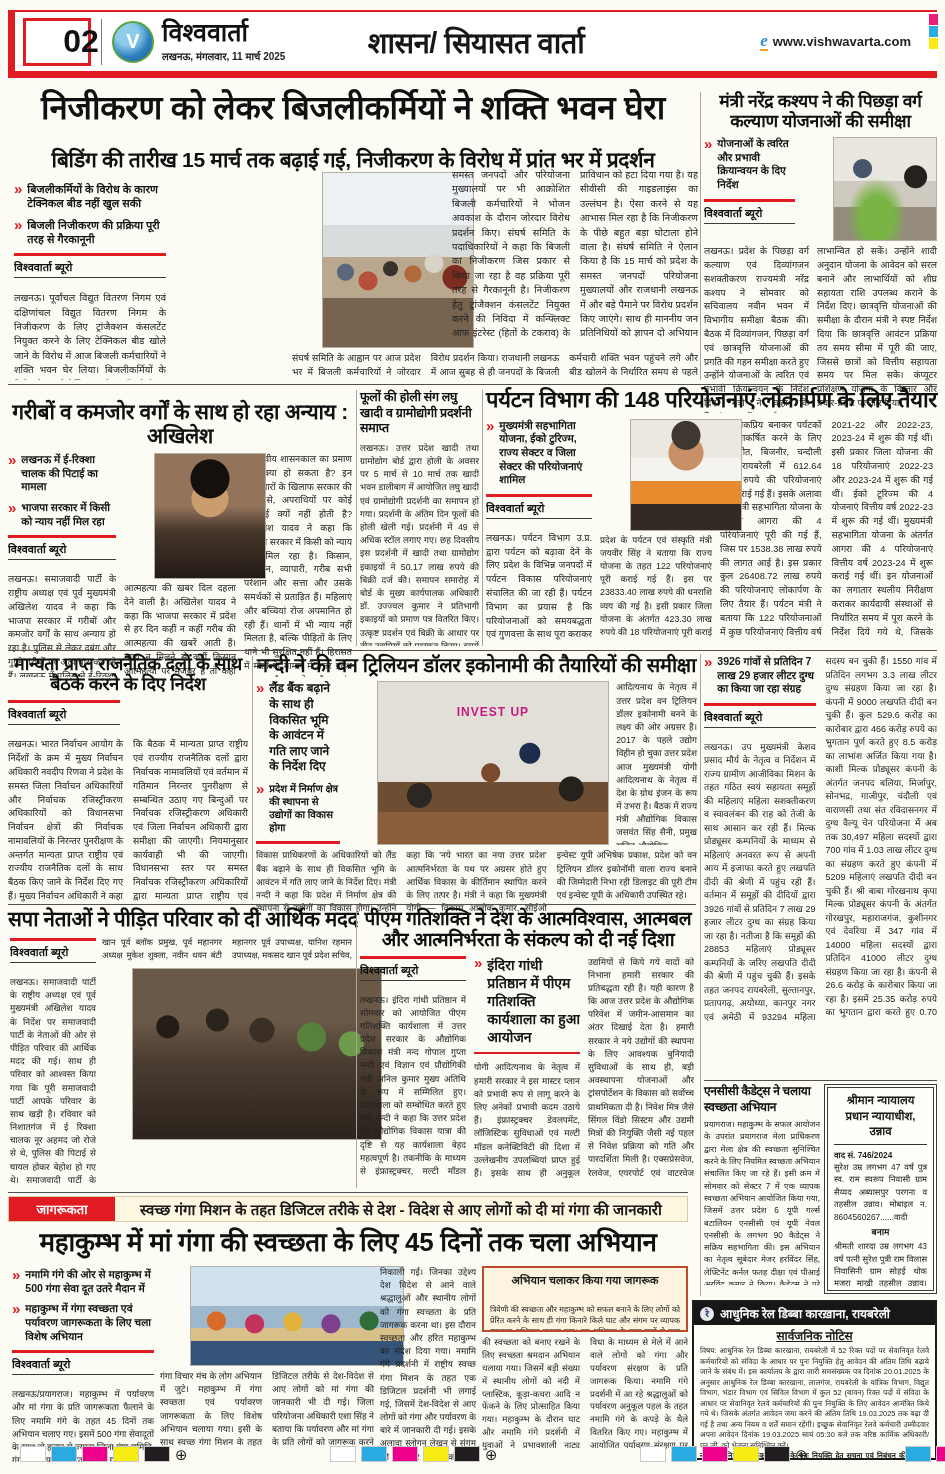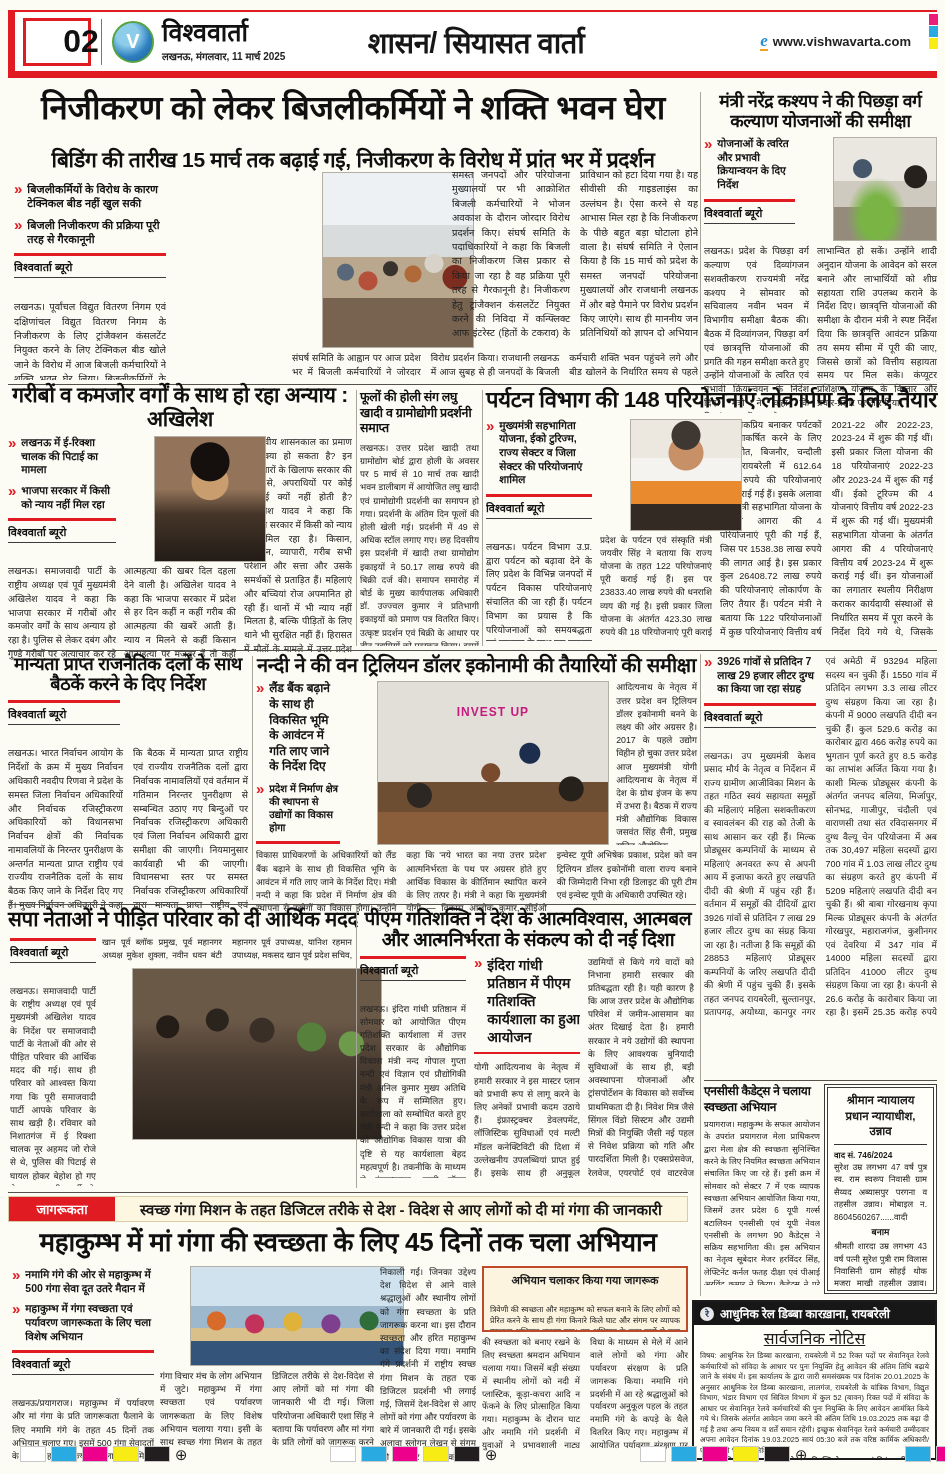--- a/index.html
+++ b/index.html
@@ -31,21 +31,21 @@
   .reg-strip i { width:9px; height:11px; display:block; }
   .reg-strip .m { background:#ec1e79; } .reg-strip .c { background:#29abe2; } .reg-strip .y { background:#f7ec13; }
 
   
   .headline { font-weight:800; color:#101010; line-height:1.12; letter-spacing:-.3px; }
   .center { text-align:center; }
   .body-text { font-size:9.6px; line-height:1.5; text-align:justify; color:#222; }
   .clip { overflow:hidden; }
   .cols2 { column-count:2; column-gap:10px; column-fill:auto; }
   .cols3 { column-count:3; column-gap:10px; column-fill:auto; }
-  .byline-wrap { border-top:3px solid #e11b22; padding-top:3px; margin:6px 0 22px; }
+  .byline-wrap { border-top:3px solid #e11b22; padding-top:3px; margin:6px 0 13px; }
   .byline { font-size:11px; font-weight:800; color:#111; border-bottom:1px solid #3c3c3c; padding-bottom:3px; }
   .bullet { display:flex; gap:5px; margin-bottom:7px; }
   .chev { color:#e11b22; font-weight:900; font-size:15px; line-height:.9; }
   .btext { font-size:11px; font-weight:700; line-height:1.3; color:#151515; }
   .colflow { column-count:2; column-gap:10px; column-fill:auto; }
 
   .ph { position:absolute; border:1px solid #b5b0a6;margin-left:30px; }
   .ph-crowd { background:
     radial-gradient(circle at 88% 60%, #7d2d20 0 12px, transparent 13px),
     radial-gradient(circle at 74% 52%, #d9d2c8 0 9px, transparent 10px),
@@ -94,21 +94,21 @@
   .court-box { border:4px double #3a3a3a; background:#fffef9; padding:5px 6px; }
   .court-title { font-size:11.5px; font-weight:800; text-align:center; line-height:1.35;
     border-bottom:1.5px solid #333; padding-bottom:4px; margin-bottom:4px; }
   .court-line { font-size:8.3px; line-height:1.5; text-align:justify; }
   .court-vs { text-align:center; font-weight:800; font-size:9px; margin:2px 0; }
   .rail-box { border:2.5px solid #1c1c1c; background:#fffef7; }
   .rail-head { background:#171717; color:#fff; display:flex; align-items:center; gap:6px;
     padding:3px 6px; font-size:12px; font-weight:800; }
   .rail-emblem { width:14px; height:14px; border-radius:50%; background:#e9e9e9; color:#16325c;
     font-size:9px; font-weight:800; display:flex; align-items:center; justify-content:center; }
-  .rail-sub { text-align:center; font-size:16px; font-weight:400; text-decoration:underline; margin:2px 0; }
+  .rail-sub { text-align:center; font-size:12px; font-weight:700; text-decoration:underline; margin:2px 0; }
   .rail-body { font-size:7.4px; line-height:1.42; text-align:justify; padding:0 6px; color:#222; }
 
   
   .jag-strip { position:absolute; left:8px; top:1196px; width:680px; height:26px; display:flex; align-items:stretch;
     background:#fdf6e0; border:1px solid #d9cba4; }
   .jag-label { background:#e11b22; color:#fff; font-weight:800; font-size:13px; width:106px;
     display:flex; align-items:center; justify-content:center; }
   .jag-head { flex:1; display:flex; align-items:center; justify-content:center; font-size:15px; font-weight:800; color:#181818; }
   .gbox { position:absolute; border:2px solid #bf4a2a; background:#fdf4e0; padding:4px 6px; }
   .gbox-title { font-size:11px; font-weight:800; text-align:center; margin-bottom:18px; }
@@ -193,21 +193,21 @@
       <div class="ph ph-meeting" style="position:relative;width:120px;height:104px;"></div>
     </div>
     <div style="display:flex;gap:8px;margin-top:4px;">
       <div class="body-text clip" style="width:105px;height:168px;font-size:9.2px;">लखनऊ। प्रदेश के पिछड़ा वर्ग कल्याण एवं दिव्यांगजन सशक्तीकरण राज्यमंत्री नरेंद्र कश्यप ने सोमवार को सचिवालय नवीन भवन में विभागीय समीक्षा बैठक की। बैठक में दिव्यांगजन, पिछड़ा वर्ग एवं छात्रवृत्ति योजनाओं की प्रगति की गहन समीक्षा करते हुए उन्होंने योजनाओं के त्वरित एवं प्रभावी क्रियान्वयन के निर्देश दिए। मंत्री ने कहा कि दिव्यांगजन पेंशन योजना का लाभ पात्र व्यक्तियों को समय से मिले, इसके लिए सभी स्तरों पर समुचित निगरानी रखी जाए। कृत्रिम अंगों एवं सहायक उपकरणों का निशुल्क वितरण किया जाए, जिससे जरूरतमंद</div>
       <div class="body-text clip" style="width:120px;height:168px;font-size:9.2px;">लाभान्वित हो सकें। उन्होंने शादी अनुदान योजना के आवेदन को सरल बनाने और लाभार्थियों को शीघ्र सहायता राशि उपलब्ध कराने के निर्देश दिए। छात्रवृत्ति योजनाओं की समीक्षा के दौरान मंत्री ने स्पष्ट निर्देश दिया कि छात्रवृत्ति आवंटन प्रक्रिया तय समय सीमा में पूरी की जाए, जिससे छात्रों को वित्तीय सहायता समय पर मिल सके। कंप्यूटर प्रशिक्षण योजना के विस्तार और प्रचार-प्रसार पर जोर दिया।</div>
     </div>
   </div>
 
   <div class="hline" style="left:8px;top:384px;width:929px;"></div>
 
-  <div class="abs" style="left:8px;top:383px;width:344px;height:258px;">
+  <div class="abs" style="left:8px;top:400px;width:344px;height:258px;">
     <div class="headline center" style="font-size:21px;">गरीबों व कमजोर वर्गों के साथ हो रहा अन्याय : अखिलेश</div>
     <div style="display:flex;gap:8px;margin-top:6px;">
       <div class="clip" style="width:110px;height:224px;">
         <div class="bullet">
             <span class="chev">»</span>
             <span class="btext" style="font-size:10.5px;">लखनऊ में ई-रिक्शा चालक की पिटाई का मामला</span>
           </div>
         <div class="bullet">
             <span class="chev">»</span>
             <span class="btext" style="font-size:10.5px;">भाजपा सरकार में किसी को न्याय नहीं मिल रहा</span>

